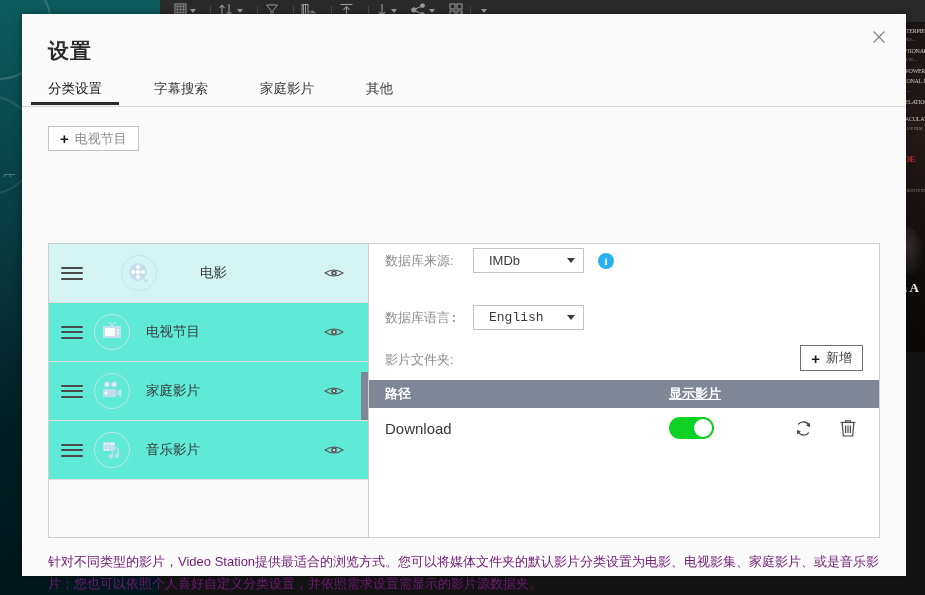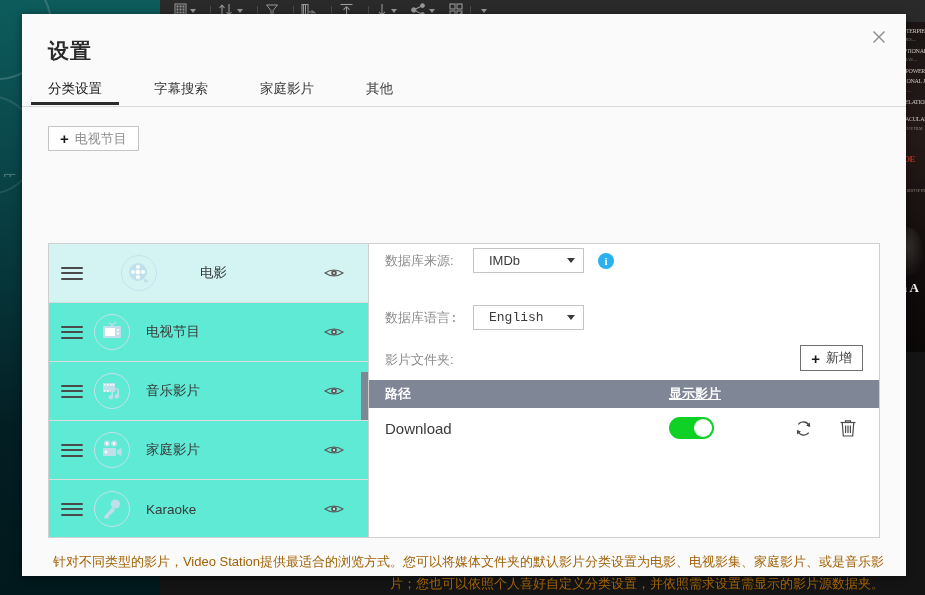--- a/index.html
+++ b/index.html
@@ -209,22 +209,22 @@
   }
   .toggle .knob {
     position: absolute; top: 2px; left: 25px; width: 18px; height: 18px;
     border-radius: 50%; background: #fff;
   }
   .row-actions { position: absolute; right: 22px; display: flex; gap: 26px; align-items: center; }
   .row-action-btn { cursor: pointer; display: flex; }
 
   
   #description {
-    position: absolute; left: 26px; right: 22px; top: 444px;
-    font-size: 13px; color: #a16207; line-height: 22px; text-align: right;
+    position: absolute; left: 26px; right: 9px; top: 444px;
+    font-size: 13px; color: #701a75; line-height: 22px;
   }
 </style>
 </head>
 <body>
 
 <div id="bg-root">
 
   <div id="bg-topbar-right-fill"></div>
 
   <div id="bg-left-panel">
@@ -456,20 +456,51 @@
 
         <div class="cat-row">
           <div class="drag-handle">
               <span></span>
               <span></span>
               <span></span>
             </div>
           <div class="cat-icon">
             <svg width="24" height="24" viewBox="0 0 24 24">
                 <g fill="#bfe0ea">
+              <circle cx="7" cy="5.5" r="3"></circle>
+                  <circle cx="14" cy="5.5" r="3"></circle>
+              <circle cx="7" cy="5.5" r="1.2" fill="#fff"></circle>
+                  <circle cx="14" cy="5.5" r="1.2" fill="#fff"></circle>
+              <rect x="3" y="10" width="13" height="8" rx="1"></rect>
+              <path d="M17 12.5 L21.5 9.8 v8.4 L17 15.5 z"></path>
+              <circle cx="6" cy="14" r="1.4" fill="#fff"></circle>
+                </g>
+              </svg>
+          </div>
+          <div class="cat-label">家庭影片</div>
+          <div class="eye-btn">
+            <svg width="20" height="13" viewBox="0 0 20 13">
+                <g fill="none" stroke="#5a5a5a" stroke-width="1.1">
+              <path d="M1 6.5 Q10 0.5 19 6.5 Q10 12.5 1 6.5 Z"></path>
+                </g>
+              <circle cx="10" cy="6.5" r="2.8" fill="#5a5a5a"></circle>
+                <circle cx="10" cy="6.5" r="1.1" fill="#fafafa"></circle>
+              </svg>
+          </div>
+        </div>
+
+        <div class="cat-row">
+          <div class="drag-handle">
+              <span></span>
+              <span></span>
+              <span></span>
+            </div>
+          <div class="cat-icon">
+            <svg width="24" height="24" viewBox="0 0 24 24">
+                <g fill="#bfe0ea">
               <rect x="3" y="4" width="12" height="9"></rect>
               <g fill="#fff">
                     <rect x="4" y="5" width="1.6" height="1.6"></rect>
                     <rect x="7" y="5" width="1.6" height="1.6"></rect>
               <rect x="10" y="5" width="1.6" height="1.6"></rect>
                     <rect x="12.6" y="5" width="1.6" height="1.6"></rect>
               <rect x="4" y="11" width="1.6" height="1.6"></rect>
                     <rect x="7" y="11" width="1.6" height="1.6"></rect>
                   </g>
               <path d="M13 10 v8.2 a2.2 2.2 0 1 1 -1.6 -2.1 V11.8 L19 10 v7.4 a2.2 2.2 0 1 1 -1.6 -2.1 V8.4 z"></path>
@@ -481,77 +512,20 @@
             <svg width="20" height="13" viewBox="0 0 20 13">
                 <g fill="none" stroke="#5a5a5a" stroke-width="1.1">
               <path d="M1 6.5 Q10 0.5 19 6.5 Q10 12.5 1 6.5 Z"></path>
                 </g>
               <circle cx="10" cy="6.5" r="2.8" fill="#5a5a5a"></circle>
                 <circle cx="10" cy="6.5" r="1.1" fill="#fafafa"></circle>
               </svg>
           </div>
         </div>
 
-        <div class="cat-row">
-          <div class="drag-handle">
-              <span></span>
-              <span></span>
-              <span></span>
-            </div>
-          <div class="cat-icon">
-            <svg width="24" height="24" viewBox="0 0 24 24">
-                <g fill="#bfe0ea">
-              <circle cx="7" cy="5.5" r="3"></circle>
-                  <circle cx="14" cy="5.5" r="3"></circle>
-              <circle cx="7" cy="5.5" r="1.2" fill="#fff"></circle>
-                  <circle cx="14" cy="5.5" r="1.2" fill="#fff"></circle>
-              <rect x="3" y="10" width="13" height="8" rx="1"></rect>
-              <path d="M17 12.5 L21.5 9.8 v8.4 L17 15.5 z"></path>
-              <circle cx="6" cy="14" r="1.4" fill="#fff"></circle>
-                </g>
-              </svg>
-          </div>
-          <div class="cat-label">家庭影片</div>
-          <div class="eye-btn">
-            <svg width="20" height="13" viewBox="0 0 20 13">
-                <g fill="none" stroke="#5a5a5a" stroke-width="1.1">
-              <path d="M1 6.5 Q10 0.5 19 6.5 Q10 12.5 1 6.5 Z"></path>
-                </g>
-              <circle cx="10" cy="6.5" r="2.8" fill="#5a5a5a"></circle>
-                <circle cx="10" cy="6.5" r="1.1" fill="#fafafa"></circle>
-              </svg>
-          </div>
-        </div>
-
-        <div class="cat-row">
-          <div class="drag-handle">
-              <span></span>
-              <span></span>
-              <span></span>
-            </div>
-          <div class="cat-icon">
-            <svg width="24" height="24" viewBox="0 0 24 24">
-                <g fill="#bfe0ea">
-              <circle cx="15.5" cy="7" r="4.6"></circle>
-              <path d="M12.3 10.2 L5 18.4 a1.6 1.6 0 0 0 2.2 2.2 L15.2 13.3 z"></path>
-              <path d="M4 20.5 h5" stroke="#bfe0ea" stroke-width="1.6"></path>
-                </g>
-              </svg>
-          </div>
-          <div class="cat-label">Karaoke</div>
-          <div class="eye-btn">
-            <svg width="20" height="13" viewBox="0 0 20 13">
-                <g fill="none" stroke="#5a5a5a" stroke-width="1.1">
-              <path d="M1 6.5 Q10 0.5 19 6.5 Q10 12.5 1 6.5 Z"></path>
-                </g>
-              <circle cx="10" cy="6.5" r="2.8" fill="#5a5a5a"></circle>
-                <circle cx="10" cy="6.5" r="1.1" fill="#fafafa"></circle>
-              </svg>
-          </div>
-        </div>
 
         <div id="cat-scroll-thumb"></div>
       </div>
 
       <div id="settings-pane">
 
         <div class="field-row" id="db-source-row">
           <div class="field-label">数据库来源:</div>
           <div class="select-box">
             <span class="select-value">IMDb</span>

